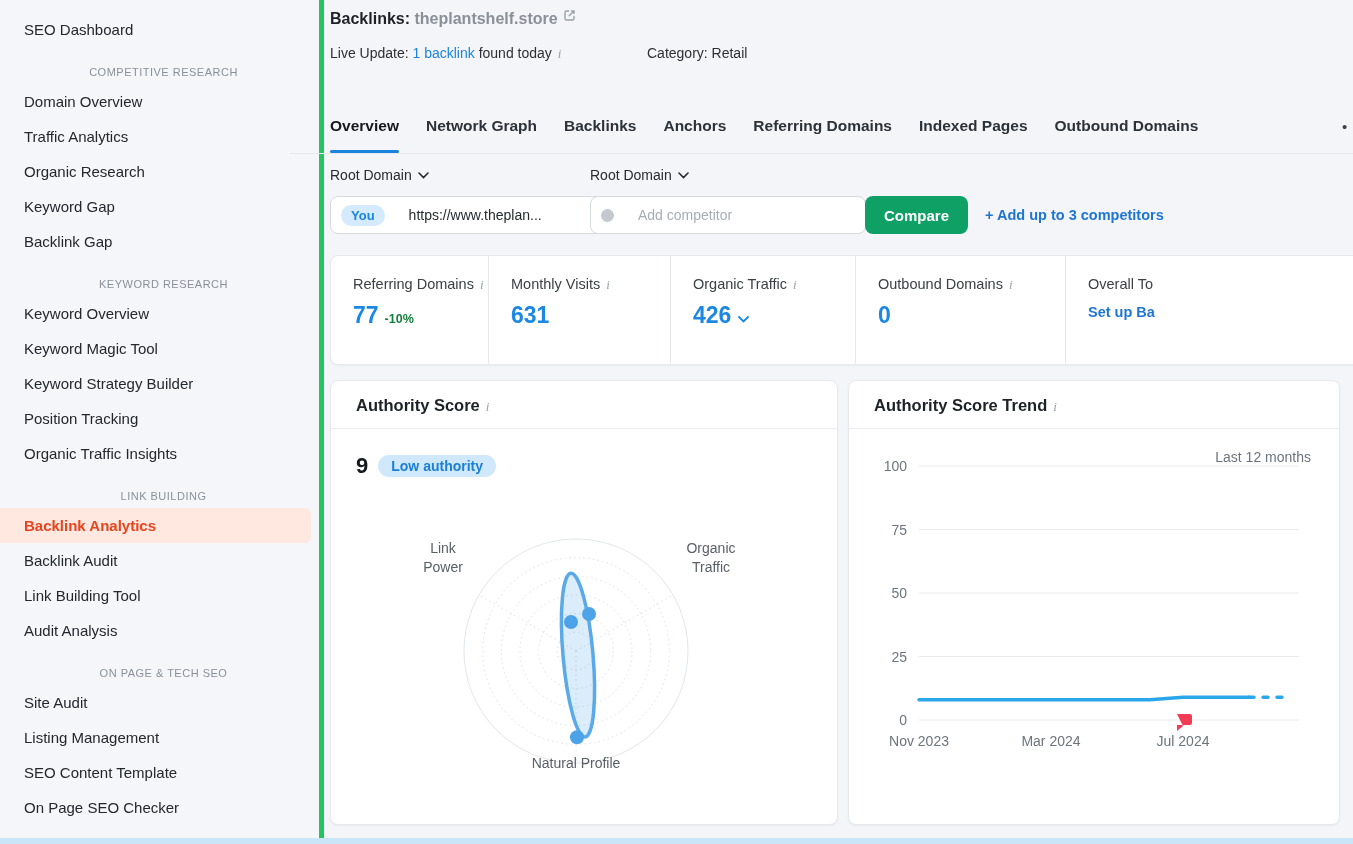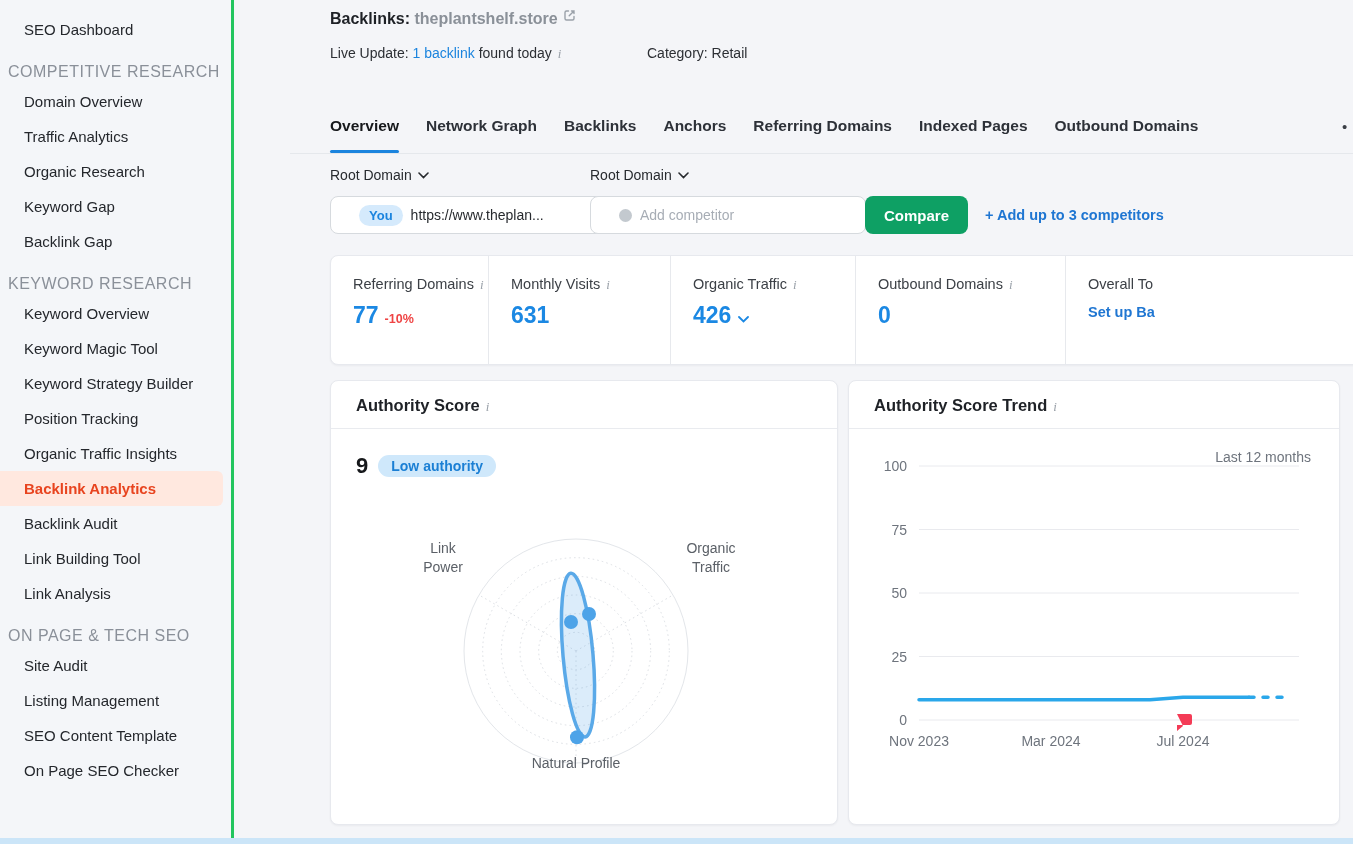--- a/index.html
+++ b/index.html
@@ -4,35 +4,35 @@
 <style>
   * { margin:0; padding:0; box-sizing:border-box; }
   html,body { font-family:"Liberation Sans","DejaVu Sans",sans-serif; }
   #app {
     position:relative; width:1353px; height:844px;
     background:#f4f5f8; overflow:hidden; color:#24272c;
   }
 
   
   #sidebar {
-    position:absolute; left:0; top:0; width:234px; height:844px;
-    background:#f4f6f9; border-right:3px solid #22c55e; padding-top:12px;
+    position:absolute; left:0; top:0; width:324px; height:844px;
+    background:#f4f6f9; border-right:5px solid #22c55e; padding-top:12px;
     overflow:hidden;
   }
   .sb-item {
     height:35px; line-height:35px; padding-left:24px; font-size:15px;
     color:#24272c; white-space:nowrap; cursor:pointer;
   }
   .sb-item.active {
     margin-right:8px; background:#ffe8df; color:#e8441f; font-weight:700;
     border-radius:0 6px 6px 0;
   }
   .sb-section {
     height:24px; line-height:24px; margin-top:13px; padding-left:8px;
-    font-size:16px; letter-spacing:.5px; color:#8a9099; white-space:nowrap;
+    font-size:11px; letter-spacing:.5px; color:#8a9099; white-space:nowrap;text-align:center;
   }
 
   
   #main { position:absolute; left:290px; top:0; width:1063px; height:844px; }
 
   #page-title { position:absolute; left:40px; top:8px; font-size:16px; font-weight:700; color:#1e2126; }
   #page-title .domain { color:#8a9098; }
   .ext-icon { display:inline-block; vertical-align:2px; margin-left:5px; }
 
   #live-line { position:absolute; left:40px; top:45px; font-size:14px; color:#2c2f34; }
@@ -50,21 +50,21 @@
   .tab.active { color:#16181b; }
   .tab.active::after { content:""; position:absolute; left:0; right:0; bottom:0; height:3px; background:#1b84de; border-radius:2px; }
   #tab-overflow { position:absolute; left:1052px; top:118px; font-size:15px; color:#3a3f46; cursor:pointer; }
   #tab-divider { position:absolute; left:0; top:153px; width:1063px; height:1px; background:#e5e8ec; }
 
   
   .scope-label { position:absolute; top:167px; font-size:14px; color:#272a2e; font-weight:400; cursor:pointer; }
   .scope-label svg { margin-left:6px; vertical-align:1px; }
   .search-box {
     position:absolute; top:196px; width:276px; height:38px; background:#fff;
-    border:1px solid #d6dade; border-radius:8px; display:flex; align-items:center; padding:0 28px;
+    border:1px solid #d6dade; border-radius:8px; display:flex; align-items:center; padding:0 10px;gap:16px;
   }
   .you-pill {
     background:#d5eafc; color:#1b84de; font-size:13px; font-weight:600;
     border-radius:12px; padding:3px 10px; margin-right:8px; flex:none;
   }
   .you-url { font-size:14px; color:#272a2e; white-space:nowrap; overflow:hidden; }
   .ph-dot { width:13px; height:13px; border-radius:50%; background:#c3c9cf; margin-right:8px; flex:none; }
   .ph-text { font-size:14px; color:#a7adb5; }
   #compare-btn {
     position:absolute; left:575px; top:196px; height:38px; padding:0 19px;
@@ -77,21 +77,21 @@
   #metrics-card {
     position:absolute; left:40px; top:255px; width:1060px; height:110px;
     background:#fff; border:1px solid #e7e9ee; border-radius:8px;
     box-shadow:0 1px 2px rgba(30,40,60,.05); display:flex; overflow:hidden;
   }
   .metric-col { padding:20px 0 0 22px; flex:none; }
   .metric-col + .metric-col { border-left:1px solid #e7e9ed; }
   .metric-label { font-size:14.5px; color:#3c4046; white-space:nowrap; }
   .metric-value-row { margin-top:9px; display:flex; align-items:baseline; white-space:nowrap; }
   .metric-value { font-size:23px; font-weight:700; color:#1b88e3; }
-  .metric-delta { font-size:12.5px; font-weight:700; color:#ef4444; margin-left:6px; }
+  .metric-delta { font-size:12.5px; font-weight:700; color:#15803d; margin-left:6px; }
   .metric-link { font-size:14.5px; font-weight:600; color:#1f76d2; margin-top:12px; cursor:pointer; white-space:nowrap; }
   .metric-chevron { margin-left:7px; cursor:pointer; }
 
   
   .card {
     position:absolute; top:380px; background:#fff; border:1px solid #e7e9ee;
     border-radius:8px; box-shadow:0 1px 2px rgba(30,40,60,.05); height:445px; overflow:hidden;
   }
   #as-card { left:40px; width:508px; }
   #trend-card { left:558px; width:492px; }
@@ -124,24 +124,25 @@
       <div class="sb-item">Traffic Analytics</div>
       <div class="sb-item">Organic Research</div>
       <div class="sb-item">Keyword Gap</div>
       <div class="sb-item">Backlink Gap</div>
       <div class="sb-section">KEYWORD RESEARCH</div>
       <div class="sb-item">Keyword Overview</div>
       <div class="sb-item">Keyword Magic Tool</div>
       <div class="sb-item">Keyword Strategy Builder</div>
       <div class="sb-item">Position Tracking</div>
       <div class="sb-item">Organic Traffic Insights</div>
+      <div class="sb-section">LINK BUILDING</div>
       <div class="sb-item active">Backlink Analytics</div>
       <div class="sb-item">Backlink Audit</div>
       <div class="sb-item">Link Building Tool</div>
-      <div class="sb-item">Link Analysis</div>
+      <div class="sb-item">Audit Analysis</div>
       <div class="sb-section">ON PAGE &amp; TECH SEO</div>
       <div class="sb-item">Site Audit</div>
       <div class="sb-item">Listing Management</div>
       <div class="sb-item">SEO Content Template</div>
       <div class="sb-item">On Page SEO Checker</div>
     </nav>
 
   <div id="main">
 
     <h1 id="page-title"><span>Backlinks: </span><span class="domain">theplantshelf.store</span><span class="ext-icon"><svg width="14" height="14" viewBox="0 0 14 14">

